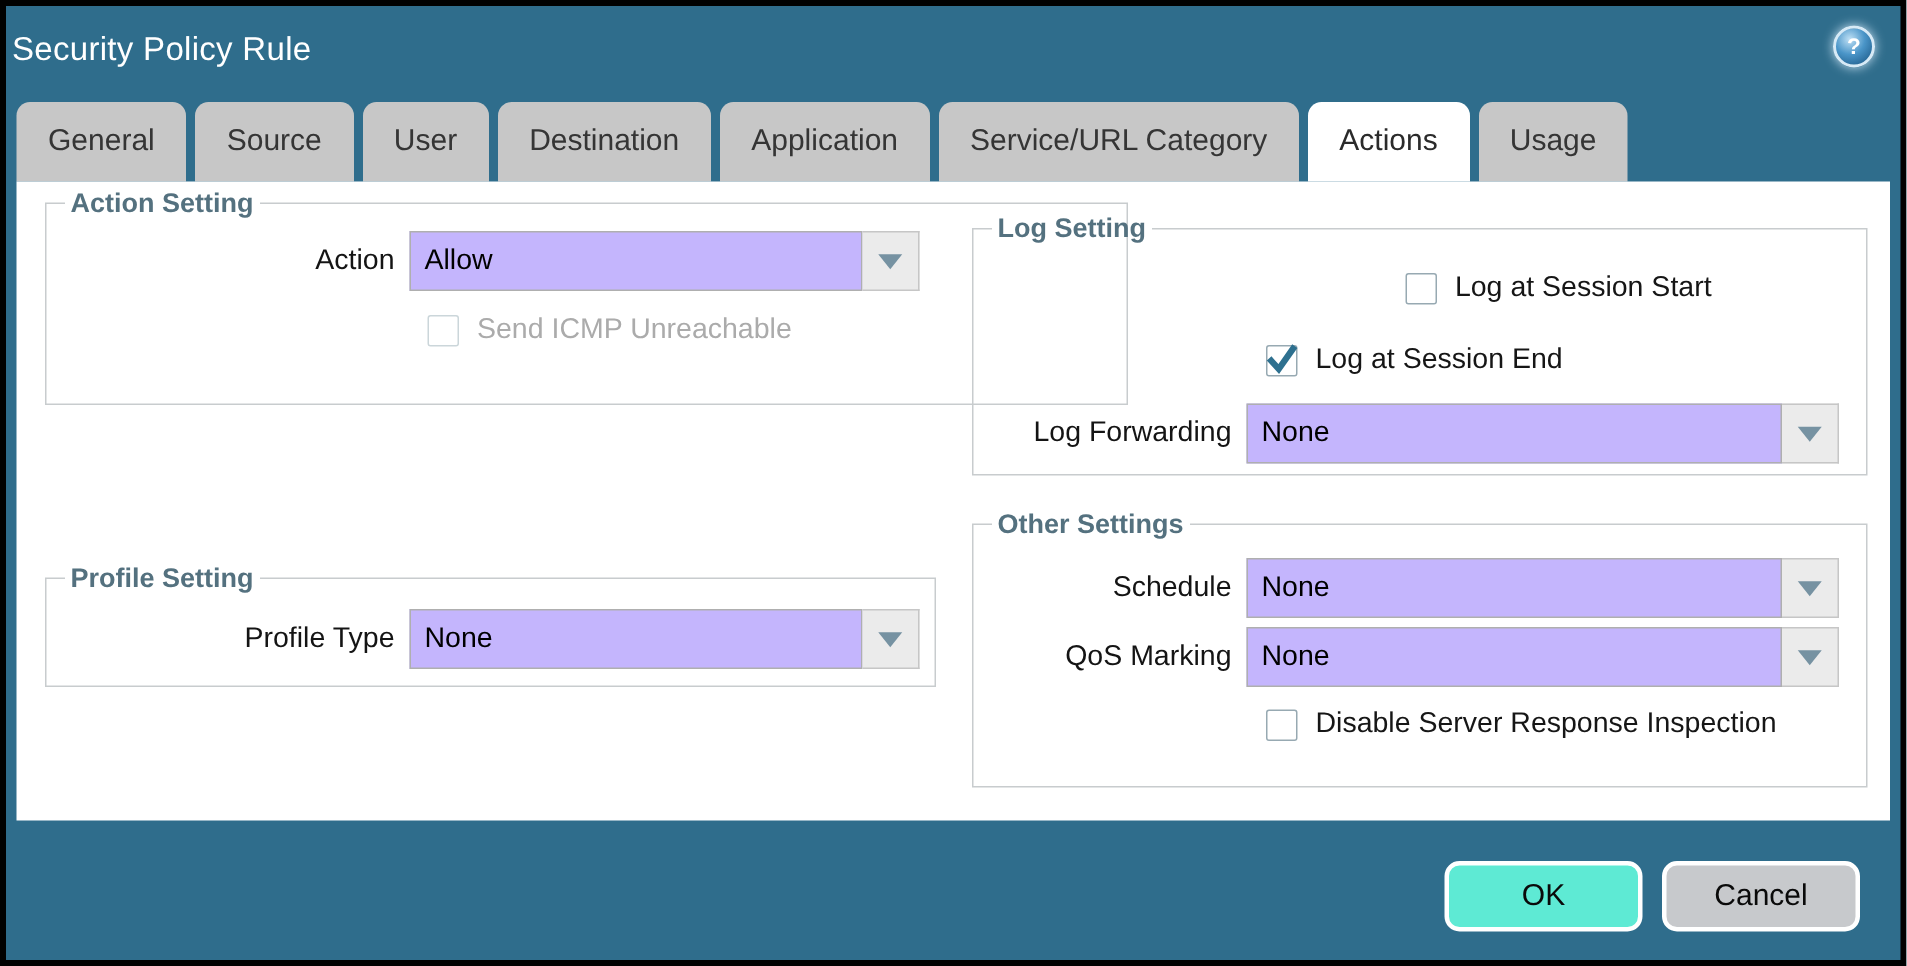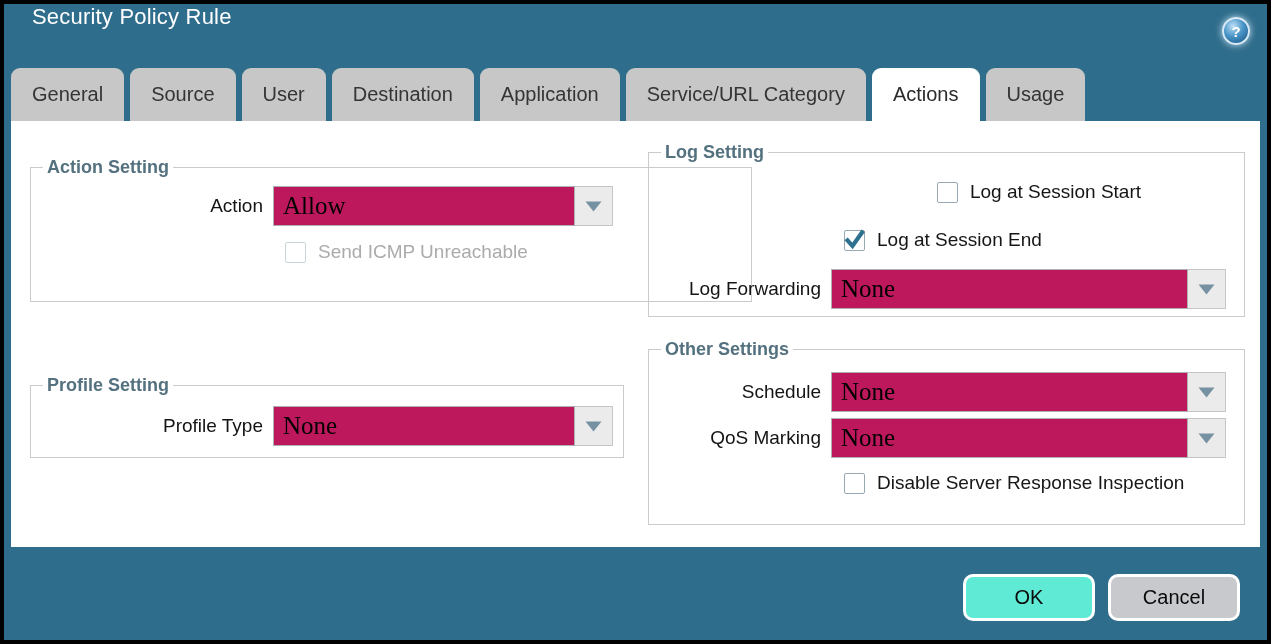--- a/index.html
+++ b/index.html
@@ -10,22 +10,22 @@
     width: 1271px; height: 644px;
     border: 4px solid #010101;
     background: #2F6D8C;
     position: relative;
     overflow: hidden;
   }
 
   
   .titlebar {
     height: 58px;
-    display: flex; align-items: flex-start;
-    padding-left: 28px;
+    display: flex; align-items: center;
+    padding-left: 4px;
     position: relative;
   }
   .title { color: #ffffff; font-size: 22px; letter-spacing: 0.2px; }
   .help {
     position: absolute; top: 13px; right: 17px;
     width: 28px; height: 28px; border-radius: 50%;
     background: radial-gradient(circle at 38% 30%, #bfe0f5 0%, #4a95c8 45%, #15517e 100%);
     border: 2px solid #d7eaf6;
     box-shadow: 0 0 7px rgba(220,240,255,0.9);
     display: flex; align-items: center; justify-content: center;
@@ -66,40 +66,40 @@
     padding: 0 10px;
   }
   fieldset.fs legend {
     font-weight: bold;
     color: #54717F;
     font-size: 18px;
     padding: 0 4px;
     margin-left: 2px;
     white-space: nowrap;
   }
-  #fs-action  { left: 19px;  top: 36px;  width: 722px; height: 145px; }
+  #fs-action  { left: 19px;  top: 4px;  width: 722px; height: 145px; }
   #fs-profile { left: 19px;  top: 254px; width: 594px; height: 83px;  }
   #fs-log     { left: 637px; top: 21px;  width: 597px; height: 175px; }
   #fs-other   { left: 637px; top: 218px; width: 597px; height: 186px; }
 
   .row { display: flex; align-items: center; }
   .flabel {
     text-align: right; padding-right: 10px;
     font-size: 19px; color: #141414;
     white-space: nowrap; flex-shrink: 0;
   }
   .lw-wide   { width: 232px; }
   .lw-narrow { width: 172px; }
 
   
   .dropdown { display: flex; height: 40px; cursor: pointer; }
   .dd-value {
-    background: #be185d; border: 1px solid #AFAFAF;
+    background: #c4b5fd; border: 1px solid #AFAFAF;
     display: flex; align-items: center;
-    padding-left: 9px; font-size: 25px; color: #000000; font-family: Liberation Serif, serif;
+    padding-left: 9px; font-size: 19px; color: #000000;
   }
   .w302 .dd-value { width: 302px; }
   .w357 .dd-value { width: 357px; }
   .dd-btn {
     width: 38px; background: #EBEBEB;
     border: 1px solid #C6C6C6; border-left: none;
     display: flex; align-items: center; justify-content: center;
   }
 
   

